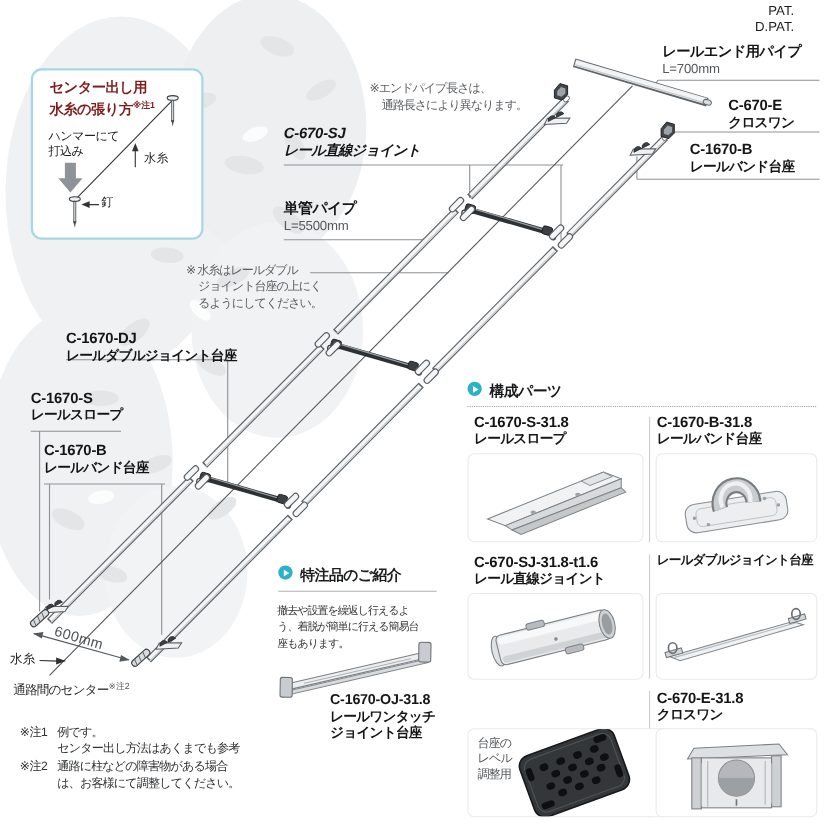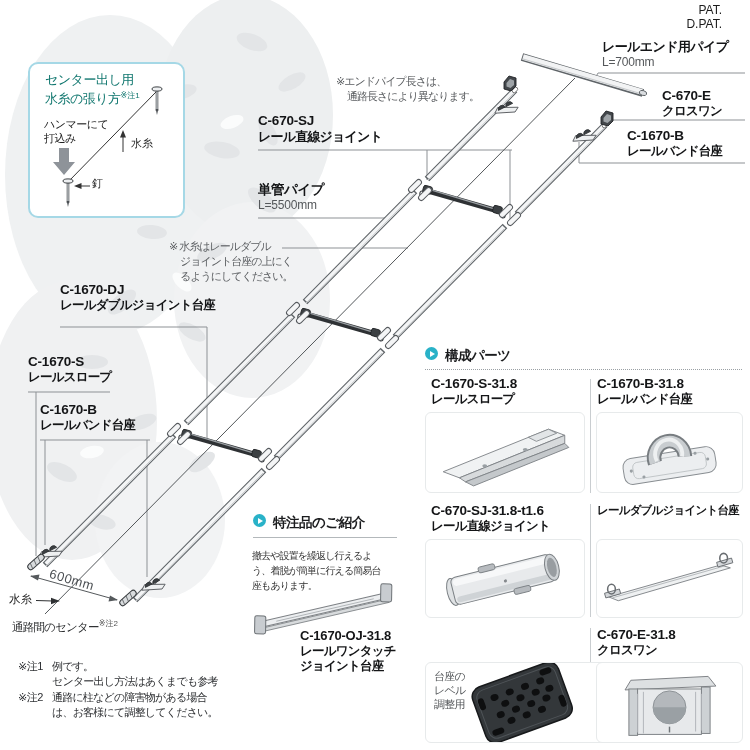--- a/index.html
+++ b/index.html
@@ -5,21 +5,21 @@
   html,body{margin:0;padding:0;background:#fff;}
   #page{position:relative;width:750px;height:750px;overflow:hidden;background:#fff;
         font-family:"Liberation Sans","DejaVu Sans",sans-serif;color:#1b1b1b;}
   svg{display:block;}
   #art{position:absolute;left:0;top:0;z-index:0;}
   .abs{position:absolute;z-index:2;}
   .pat{right:28px;top:3px;text-align:right;font-size:12px;line-height:14px;color:#1c1c1c;}
   
   .howto{left:28px;top:62px;width:157px;height:156px;border:2px solid #a5d8e6;border-radius:10px;
          background:#fff;box-sizing:border-box;z-index:2;}
-  .howto .ttl{position:absolute;left:15px;top:8px;font-size:13px;font-weight:normal;color:#0f766e;
+  .howto .ttl{position:absolute;left:15px;top:8px;font-size:13px;font-weight:bold;color:#7f1d1d;
               line-height:16px;letter-spacing:-0.5px;}
   .howto .ttl sup{font-size:8px;letter-spacing:0;}
   .howto .hammer{position:absolute;left:14px;top:53px;font-size:11px;line-height:14px;color:#222;letter-spacing:-0.5px;}
   .howto .ito{position:absolute;left:101px;top:72px;font-size:11px;color:#222;}
   .howto .kugi{position:absolute;left:62px;top:112px;font-size:11px;color:#222;}
   
   .plabel{font-weight:bold;color:#141517;}
   .plabel .code{font-size:13.5px;line-height:16px;letter-spacing:-0.2px;display:block;}
   .plabel .nm{font-size:12.5px;line-height:15px;letter-spacing:-0.8px;white-space:nowrap;display:block;}
   .sub{font-weight:normal;font-size:12px;color:#55585b;letter-spacing:-0.2px;display:block;}
@@ -279,34 +279,34 @@
     <span class="nm">クロスワン</span>
   </div>
   <div class="abs plabel" style="left:627px;top:128px;">
     <span class="code">C-1670-B</span>
     <span class="nm">レールバンド台座</span>
   </div>
   <div class="abs gnote" style="left:336px;top:74px;">
     <span>※エンドパイプ長さは、</span>
     <span class="ind">通路長さにより異なります。</span>
   </div>
-  <div class="abs plabel" style="left:258px;top:113px;">
+  <div class="abs plabel" style="left:258px;top:113px;font-style:italic;">
     <span class="code">C-670-SJ</span>
     <span class="nm" style="font-size:13px;">レール直線ジョイント</span>
   </div>
   <div class="abs plabel" style="left:258px;top:182px;">
     <span class="code" style="letter-spacing:-0.5px;">単管パイプ</span>
     <span class="sub">L=5500mm</span>
   </div>
   <div class="abs gnote" style="left:169px;top:239px;">
     <span>※ 水糸はレールダブル</span>
     <span class="ind">ジョイント台座の上にく</span>
     <span class="ind">るようにしてください。</span>
   </div>
-  <div class="abs plabel" style="left:60px;top:282px;">
+  <div class="abs plabel" style="left:60px;top:300px;">
     <span class="code">C-1670-DJ</span>
     <span class="nm">レールダブルジョイント台座</span>
   </div>
   <div class="abs plabel" style="left:28px;top:354px;">
     <span class="code">C-1670-S</span>
     <span class="nm">レールスロープ</span>
   </div>
   <div class="abs plabel" style="left:40px;top:402px;">
     <span class="code">C-1670-B</span>
     <span class="nm">レールバンド台座</span>

